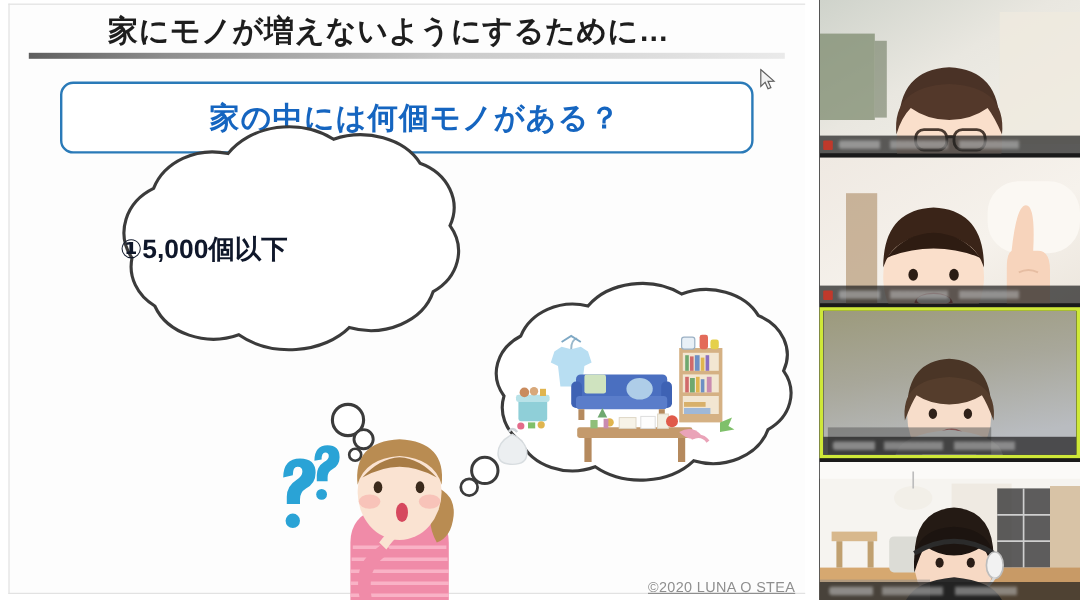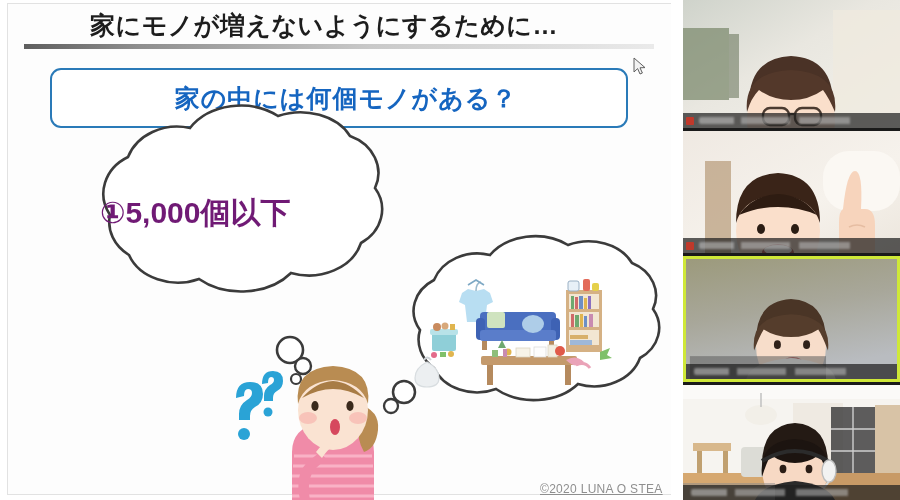--- a/index.html
+++ b/index.html
@@ -24,21 +24,21 @@
 
   .qbox{position:absolute;left:50px;top:68px;width:578px;height:60px;
     border:2.5px solid #2a7ab8;border-radius:11px;background:#ffffff;
     display:flex;align-items:center;justify-content:center;box-sizing:border-box;padding-left:14px;}
   .qbox-text{font-size:25px;font-weight:700;color:#1565c0;letter-spacing:1px;white-space:nowrap;}
 
   
   .bubble-svg{position:absolute;left:0;top:0;width:683px;height:500px;pointer-events:none;}
 
   .opts{position:absolute;left:100px;top:192px;width:230px;}
-  .opt-line{font-size:30px;font-weight:700;color:#701a75;line-height:1.42;white-space:nowrap;}
+  .opt-line{font-size:22px;font-weight:700;color:#0f172a;line-height:1.42;white-space:nowrap;}
 
   
   .copyright{position:absolute;left:540px;top:482px;font-size:12px;color:#8f8f8f;
     letter-spacing:.3px;white-space:nowrap;text-decoration:underline;}
 
   
   .cursor{position:absolute;left:633px;top:57px;width:14px;height:18px;}
 
   
   .video-rail{position:absolute;left:683px;top:0;width:217px;height:500px;background:#232323;}

